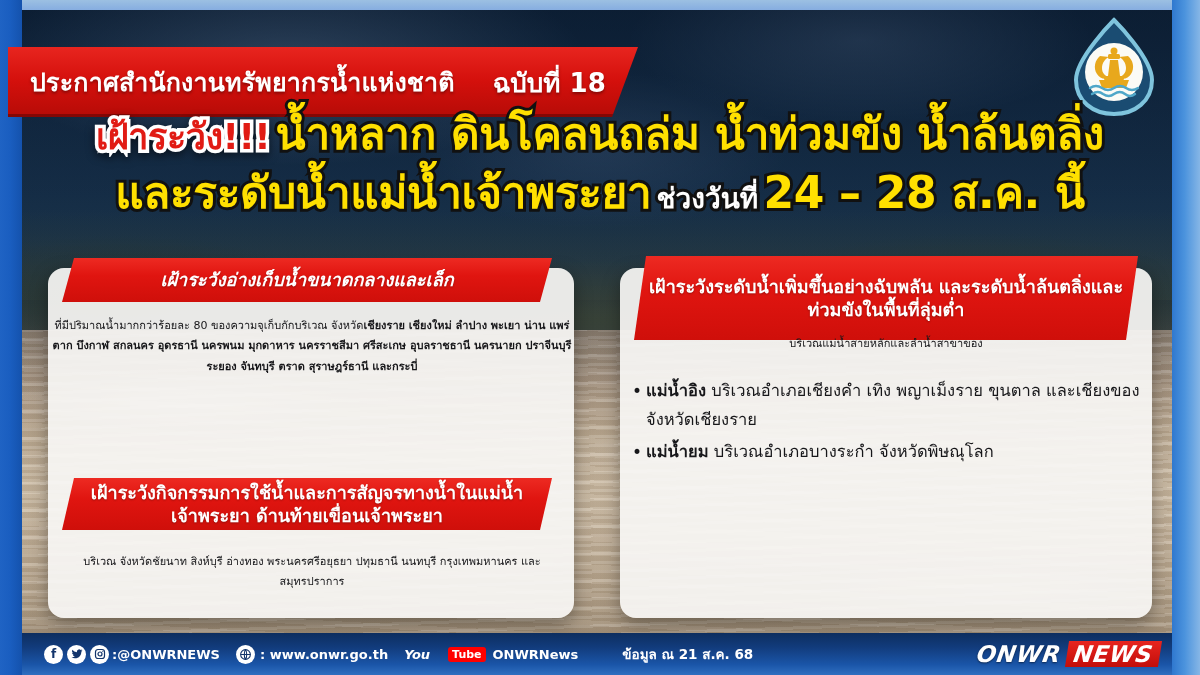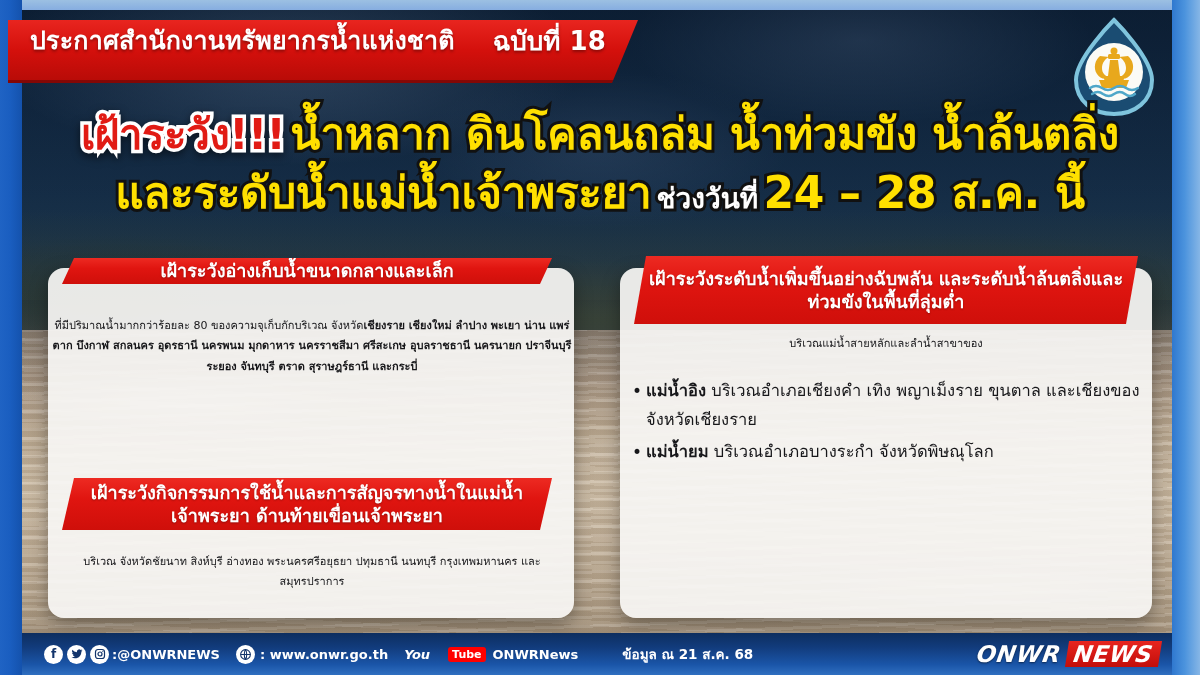--- a/index.html
+++ b/index.html
@@ -67,24 +67,24 @@
     position: absolute; left: 0; top: 0; width: 22px; height: 675px;
     background: linear-gradient(90deg, #1f63c4 0%, #1a5ec0 45%, #1452ad 100%);
   }
   .frame-right {
     position: absolute; right: 0; top: 0; width: 28px; height: 675px;
     background: linear-gradient(90deg, #2f78cf 0%, #4b93dd 45%, #86b6e6 100%);
   }
 
   
   .header-banner {
-    position: absolute; left: 8px; top: 20px; height: 63px; width: 630px;
+    position: absolute; left: 8px; top: 47px; height: 70px; width: 630px;
     background: linear-gradient(180deg, #e8251f 0%, #d4100c 48%, #b60b07 100%);
     clip-path: polygon(0 0, 100% 0, calc(100% - 26px) 100%, 0 100%);
-    display: flex; 
+    display: flex; align-items: center;
     box-shadow: 0 3px 10px rgba(0,0,0,.45);
   }
   .header-banner::after {
     content: ""; position: absolute; left: 0; right: 0; bottom: 0; height: 3px;
     background: rgba(0,0,0,.28);
   }
   .hdr-text {
     color: #ffffff; font-size: 25px; font-weight: 700;
     padding-left: 22px; letter-spacing: .2px;
     text-shadow: 0 2px 3px rgba(0,0,0,.35);
@@ -100,21 +100,21 @@
   .emblem { position: absolute; right: 38px; top: 14px; width: 96px; height: 104px; }
 
   
   .title-wrap {
     position: absolute; left: 0; top: 112px; width: 1200px;
     text-align: center; line-height: 1.02;
   }
   .title-l1 { white-space: nowrap; }
   .title-l2 { white-space: nowrap; margin-top: 14px; }
   .t-alert {
-    font-size: 42px; font-weight: 800; color: #e11b14;
+    font-size: 36px; font-weight: 800; color: #e11b14;
     -webkit-text-stroke: 7px #ffffff; paint-order: stroke fill;
     letter-spacing: -.5px;
     filter: drop-shadow(0 3px 4px rgba(0,0,0,.55));
   }
   .t-yellow {
     font-size: 44px; font-weight: 700; color: #ffe000;
     -webkit-text-stroke: 6px #111111; paint-order: stroke fill;
     letter-spacing: -.3px;
   }
   .t-white {
@@ -137,23 +137,23 @@
     background: linear-gradient(180deg, #ed2a22 0%, #e01510 40%, #cf0f0a 100%);
     clip-path: polygon(12px 0, 100% 0, calc(100% - 12px) 100%, 0 100%);
     display: flex; align-items: center; justify-content: center;
     box-shadow: 0 4px 10px rgba(0,0,0,.35);
     text-align: center;
   }
   .sec-head span {
     color: #ffffff; font-weight: 700; font-size: 18px; line-height: 1.28;
     text-shadow: 0 1px 2px rgba(0,0,0,.3);
   }
-  .sh-l1 { left: 62px;  top: 258px; width: 490px; height: 26px; }
+  .sh-l1 { left: 62px;  top: 258px; width: 490px; height: 44px; font-style: italic; }
   .sh-l2 { left: 62px;  top: 478px; width: 490px; height: 52px; }
-  .sh-r1 { left: 634px; top: 256px; width: 504px; height: 68px; }
+  .sh-r1 { left: 634px; top: 256px; width: 504px; height: 84px; }
 
   
   .body-txt {
     position: absolute; color: #17171a;
     font-size: 11px; line-height: 1.85; text-align: center;
   }
   .body-txt b { font-weight: 700; }
   .bt-l1 { left: 52px;  top: 316px; width: 520px; }
   .bt-l2 { left: 52px;  top: 552px; width: 520px; }
   .bt-r1 { left: 626px; top: 334px; width: 520px; }

